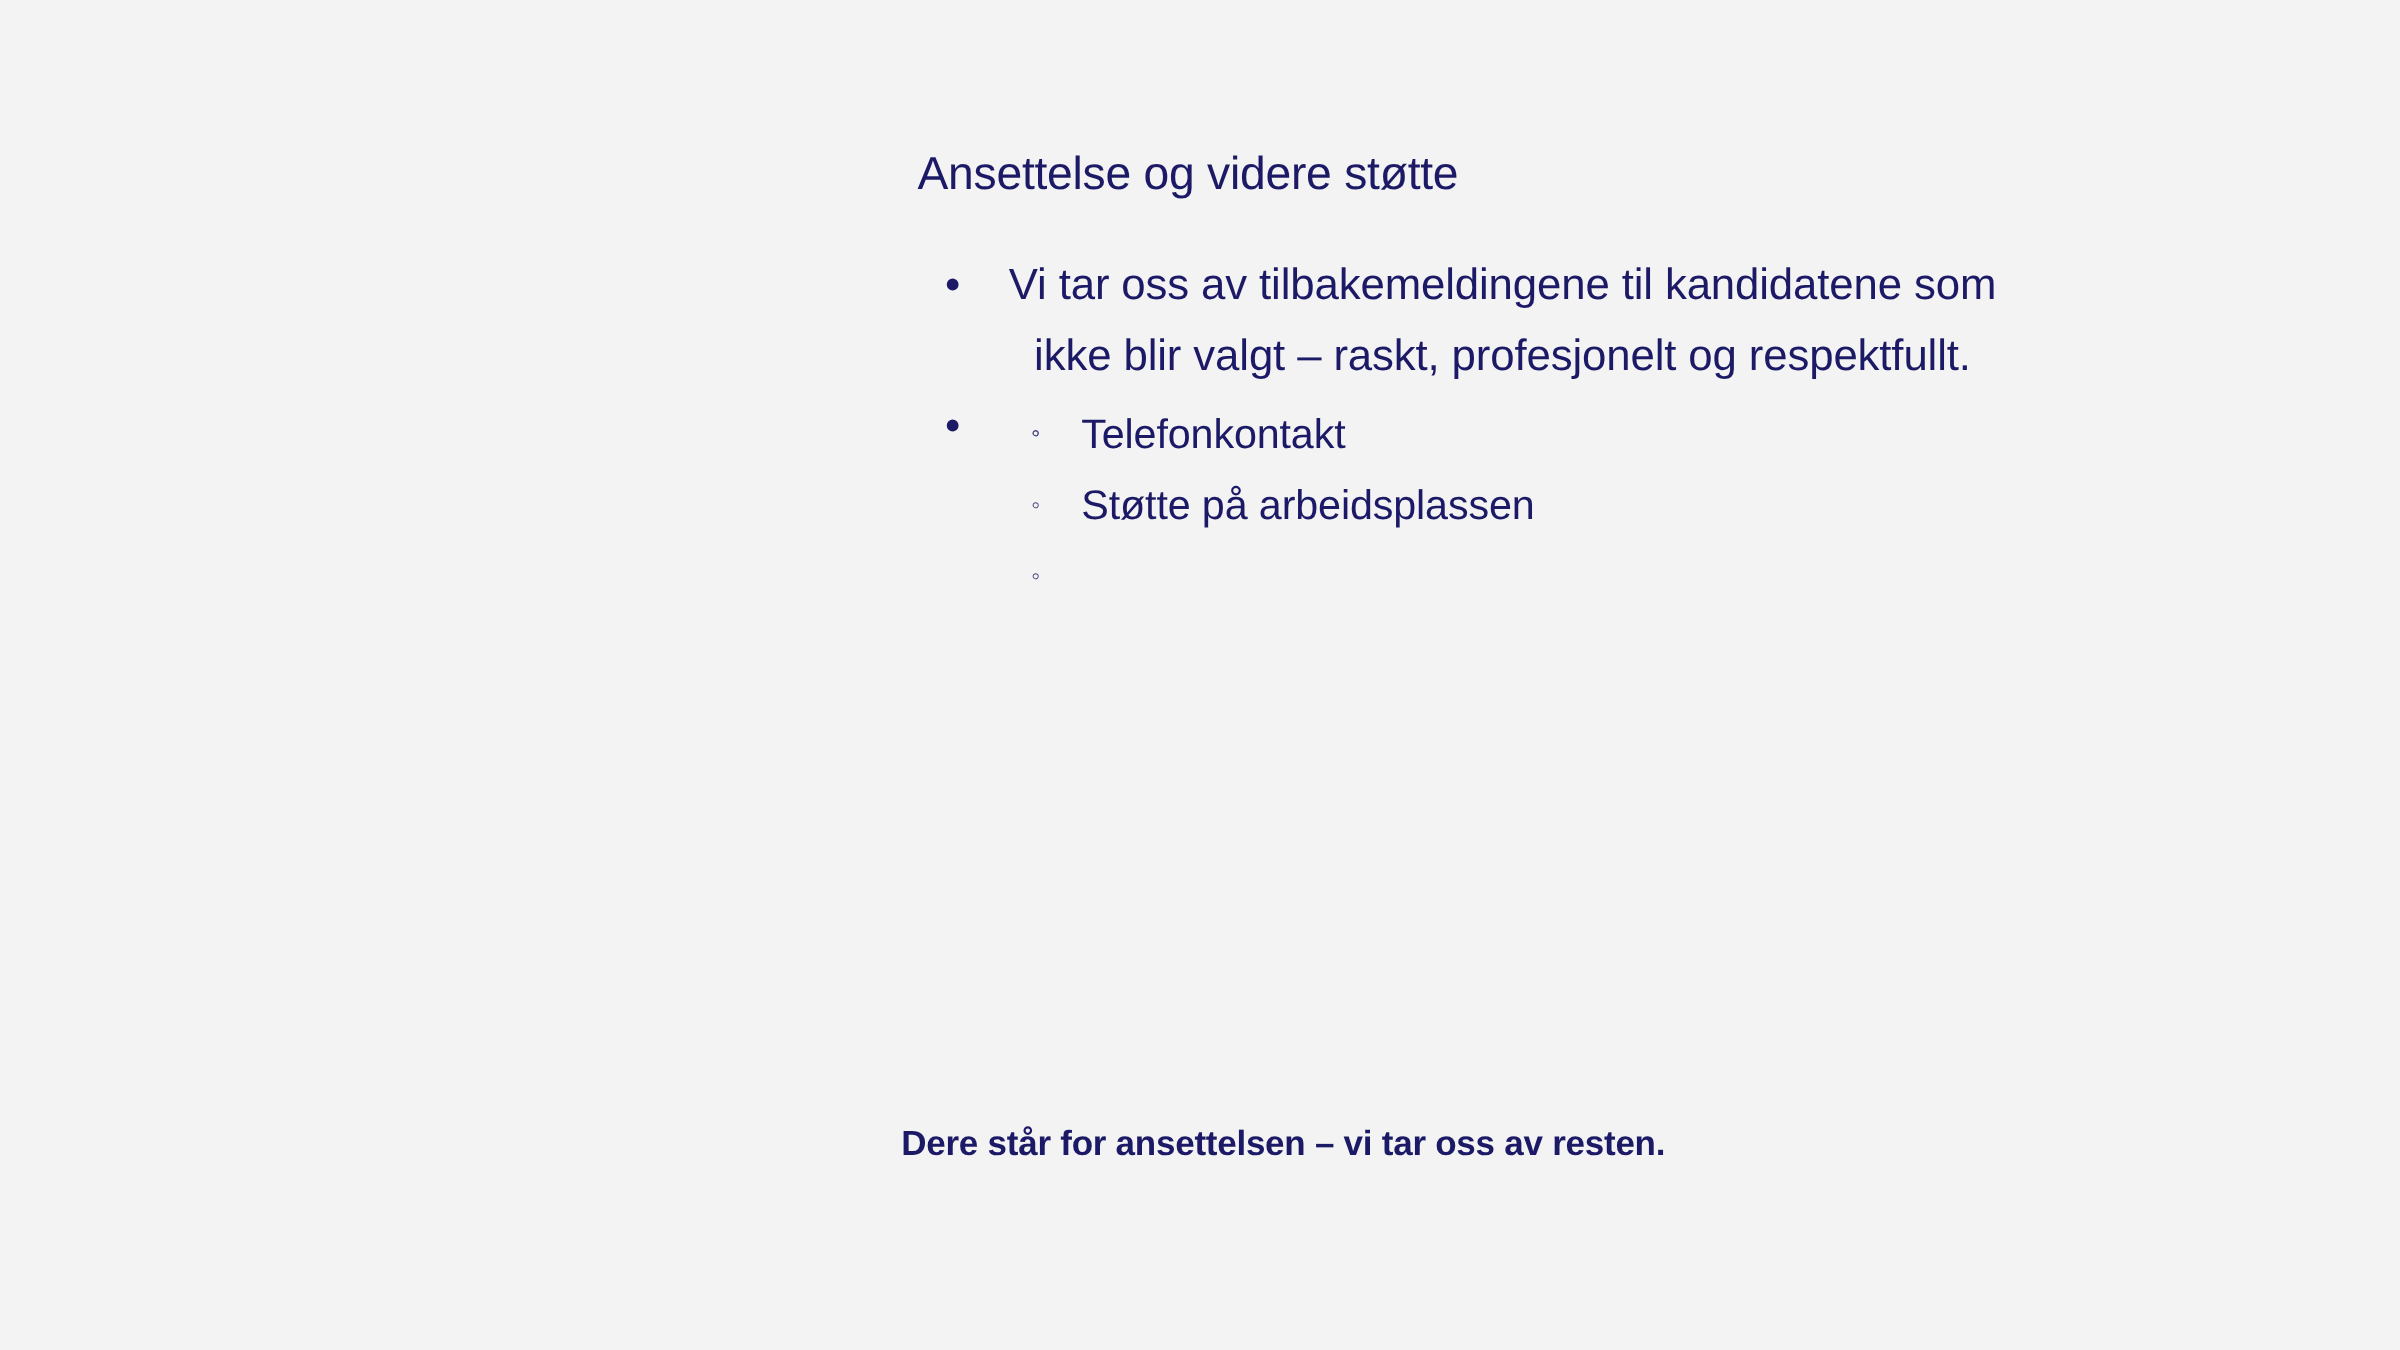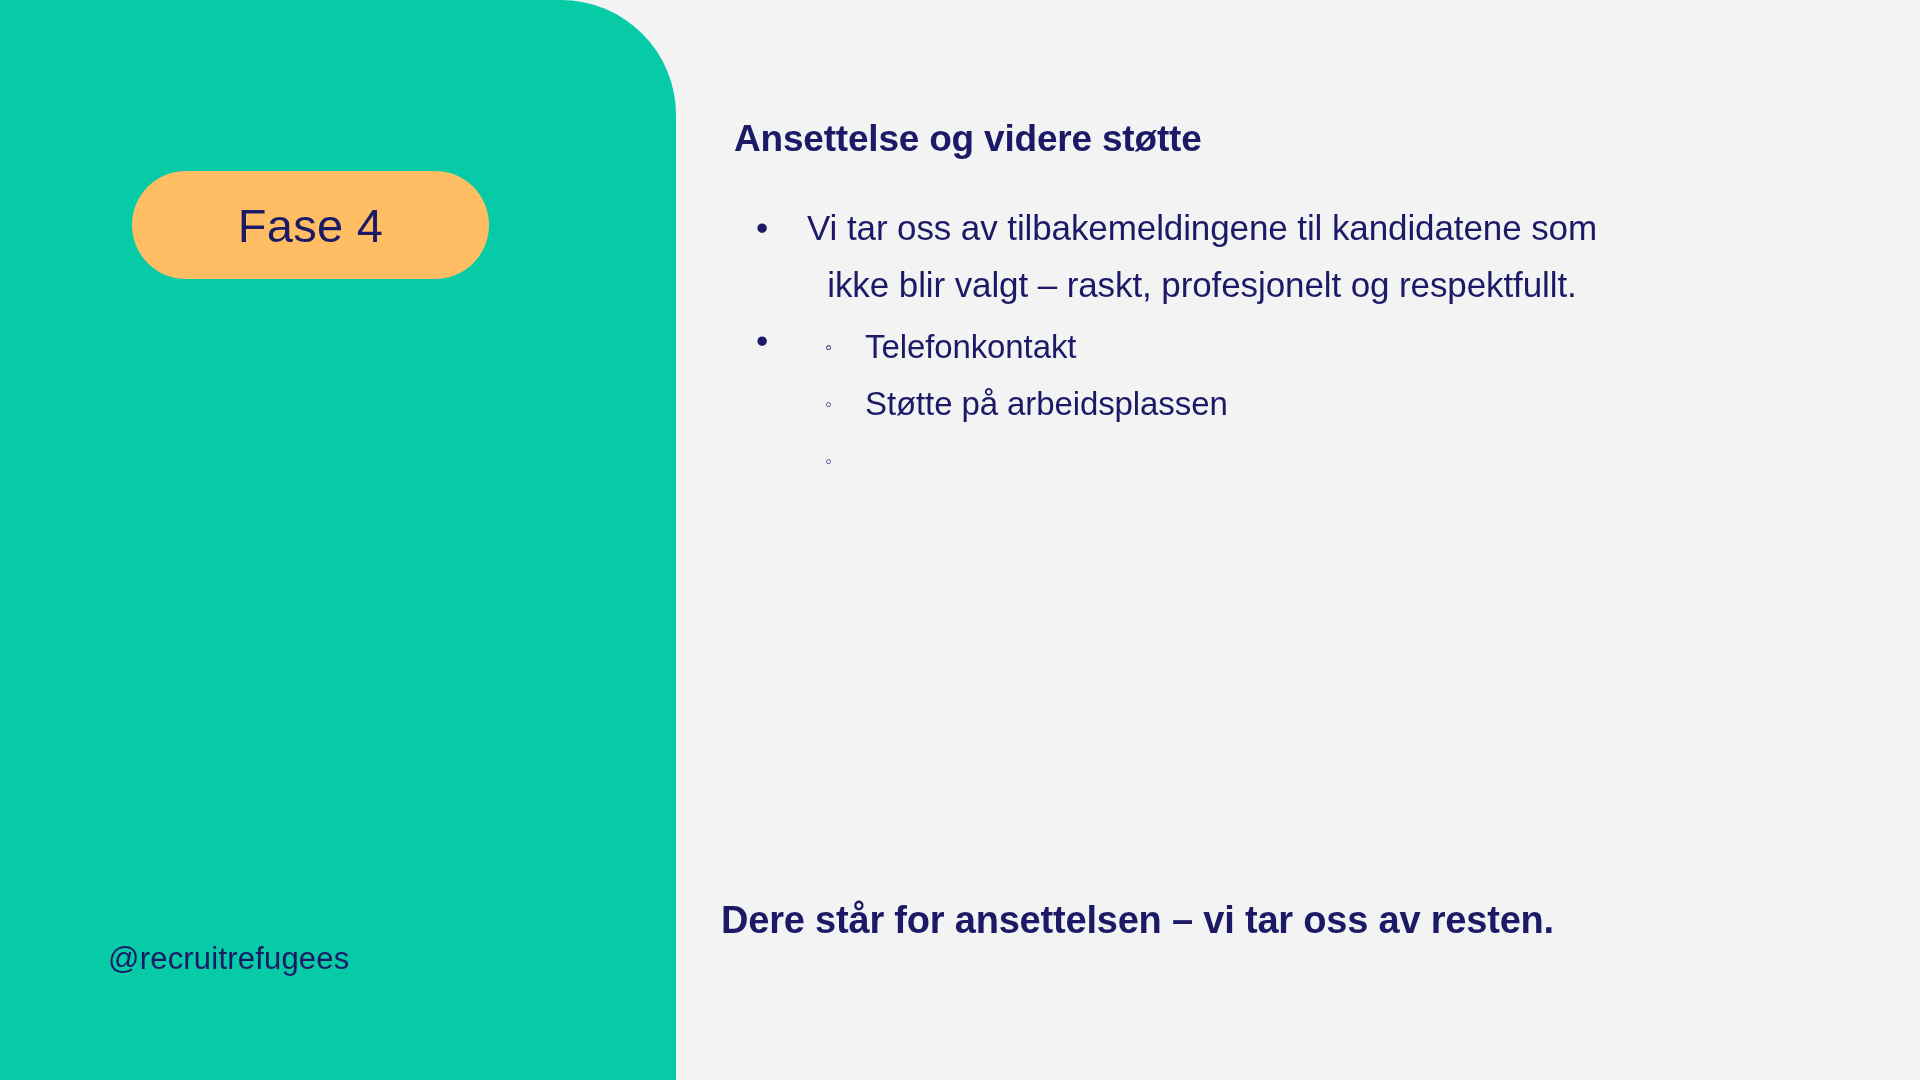--- a/index.html
+++ b/index.html
@@ -70,21 +70,21 @@
     top: 0;
     width: 1244px;
     height: 1080px;
   }
 
   #content-heading {
     position: absolute;
     left: 58px;
     top: 120px;
     font-size: 37px;
-    font-weight: 700;
+    font-weight: 400;
     color: #1c1a66;
     letter-spacing: -0.2px;
     line-height: 1;
     white-space: nowrap;
     text-align: right;
   }
 
   #bullet-list {
     position: absolute;
     left: 0;
@@ -141,41 +141,33 @@
     top: 0;
     font-size: 20px;
     line-height: 2.85;
     color: #4a4a86;
   }
 
   #closing-statement {
     position: absolute;
     left: 45px;
     top: 898px;
-    font-size: 38px;
+    font-size: 28px;
     font-weight: 700;
     color: #1c1a66;
     letter-spacing: -0.2px;
     line-height: 1.2;
     white-space: nowrap;
   }
 </style>
 </head>
 <body>
 
 <div id="slide">
 
-  <div id="left-panel">
-
-    <div id="phase-pill">
-      <span class="pill-label">Fase 4</span>
-    </div>
-
-    <div id="handle">@recruitrefugees</div>
-  </div>
 
   <div id="content">
 
     <div id="content-heading">Ansettelse og videre støtte</div>
 
     <ul id="bullet-list">
 
       <li class="bullet-item">
         <span class="bullet-marker">•</span>
         <span class="bullet-text">Vi tar oss av tilbakemeldingene til kandidatene som ikke blir valgt – raskt, profesjonelt og respektfullt.</span>

